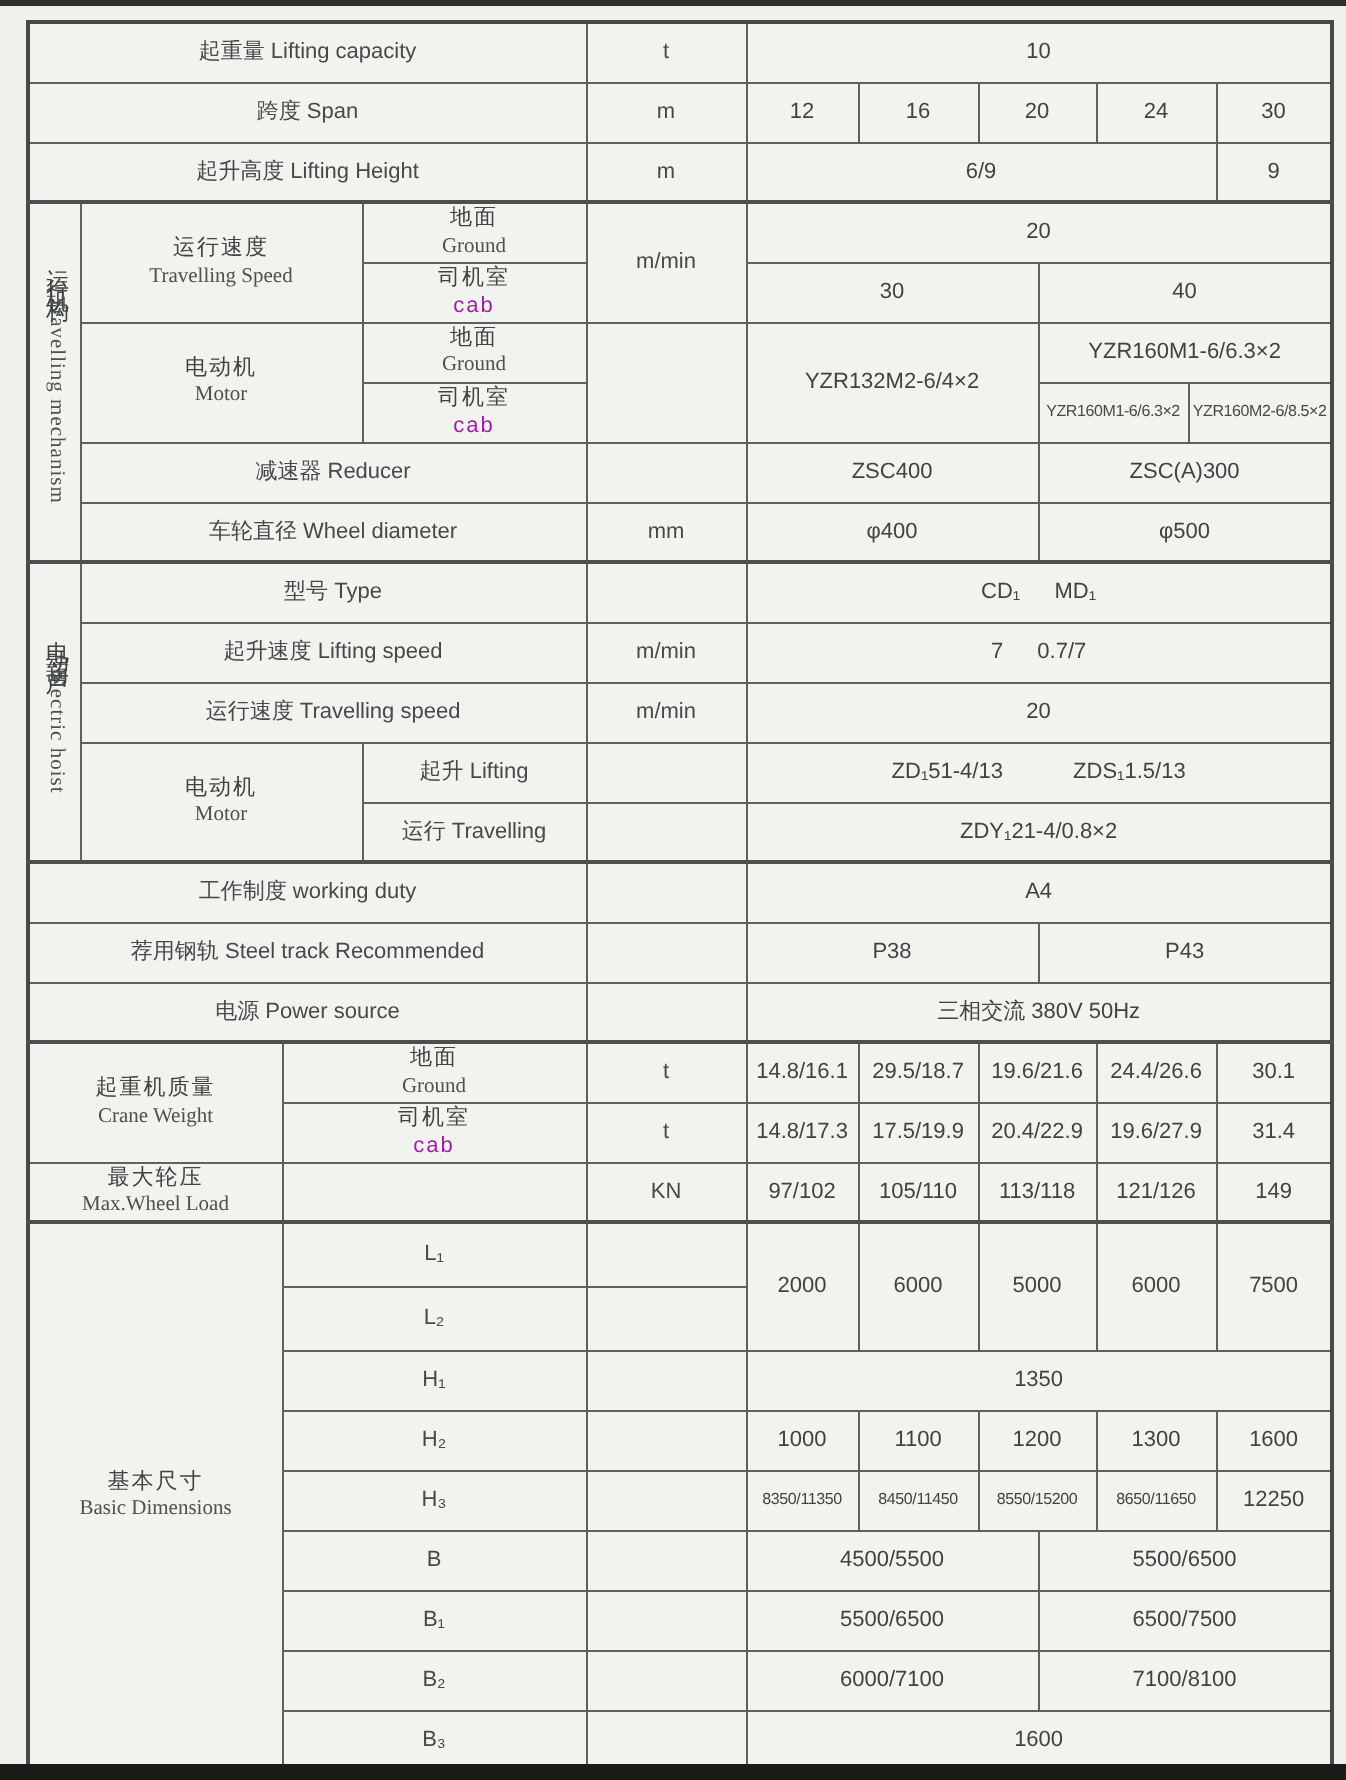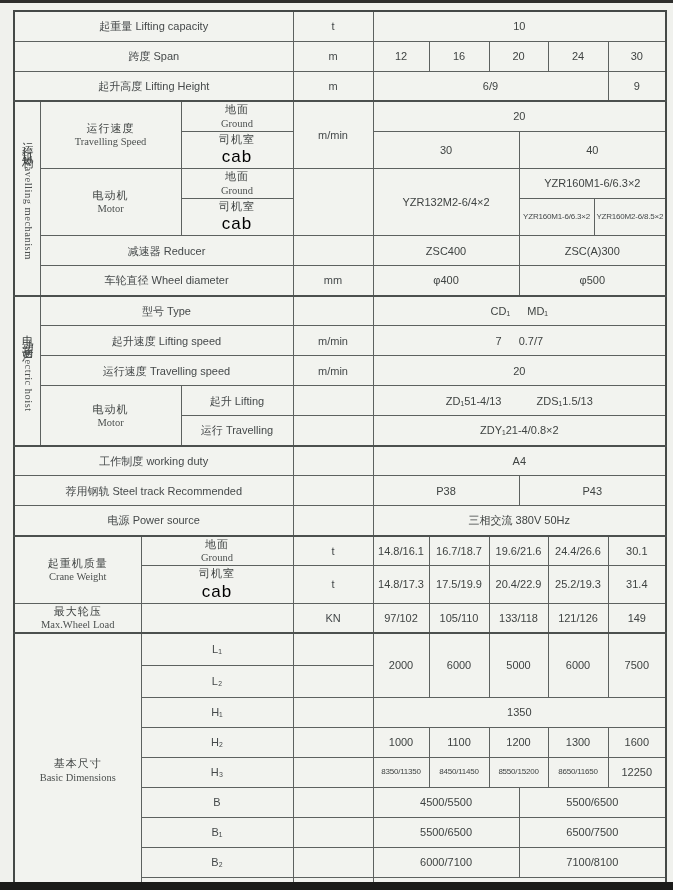--- a/index.html
+++ b/index.html
@@ -21,21 +21,21 @@
     border:1px solid #5d615f;
     text-align:center; vertical-align:middle;
     padding:0; font-size:11px; line-height:1.3;
     overflow:hidden; background:#f2f3ef;
   }
   tr { height:30px; }
   tr.tall { height:32px; }
   .thick-top td { border-top:2px solid #4c504e; }
   .zh  { display:block; font-size:11px; color:#3f4342; letter-spacing:1px; }
   .en  { display:block; font-size:10.5px; color:#4c504f; letter-spacing:0;font-family:Liberation Serif, serif; }
-  .cab { display:block; font-size:17px; letter-spacing:1px; color:#000000; }
+  .cab { display:block; font-size:11px; letter-spacing:1px; color:#a21caf; }
   .val { font-size:11px; color:#3f4342; }
   .small-val { font-size:8px; letter-spacing:-0.2px; }
   .vert {
     writing-mode:vertical-lr; text-orientation:mixed;
     display:inline-block; margin:0 auto; white-space:nowrap;
   }
   .vert .zh { display:inline; font-size:11.5px; letter-spacing:5px; margin-right:1px; }
   .vert .en { display:inline; font-size:10.5px; letter-spacing:0.5px; }
   .pair span { display:inline-block; }
   .gap-m { margin-right:14px; }
@@ -223,49 +223,49 @@
     <td colspan="2" rowspan="2">
       <span class="zh">起重机质量</span>
       <span class="en">Crane Weight</span>
     </td>
     <td colspan="2">
       <span class="zh">地面</span>
       <span class="en">Ground</span>
     </td>
     <td>t</td>
     <td class="val">14.8/16.1</td>
-    <td class="val">16.7/18.7</td>
+    <td class="val">29.5/18.7</td>
     <td colspan="2" class="val">19.6/21.6</td>
     <td colspan="2" class="val">24.4/26.6</td>
     <td class="val">30.1</td>
   </tr>
 
   <tr>
     <td colspan="2">
       <span class="zh">司机室</span>
       <span class="cab">cab</span>
     </td>
     <td>t</td>
     <td class="val">14.8/17.3</td>
     <td class="val">17.5/19.9</td>
     <td colspan="2" class="val">20.4/22.9</td>
-    <td colspan="2" class="val">25.2/19.3</td>
+    <td colspan="2" class="val">19.6/27.9</td>
     <td class="val">31.4</td>
   </tr>
 
   <tr>
     <td colspan="2">
       <span class="zh">最大轮压</span>
       <span class="en">Max.Wheel Load</span>
     </td>
     <td colspan="2"></td>
     <td>KN</td>
     <td class="val">97/102</td>
     <td class="val">105/110</td>
-    <td colspan="2" class="val">133/118</td>
+    <td colspan="2" class="val">113/118</td>
     <td colspan="2" class="val">121/126</td>
     <td class="val">149</td>
   </tr>
 
   <tr class="tall thick-top">
     <td colspan="2" rowspan="9">
       <span class="zh">基本尺寸</span>
       <span class="en">Basic Dimensions</span>
     </td>
     <td colspan="2">L₁</td>

